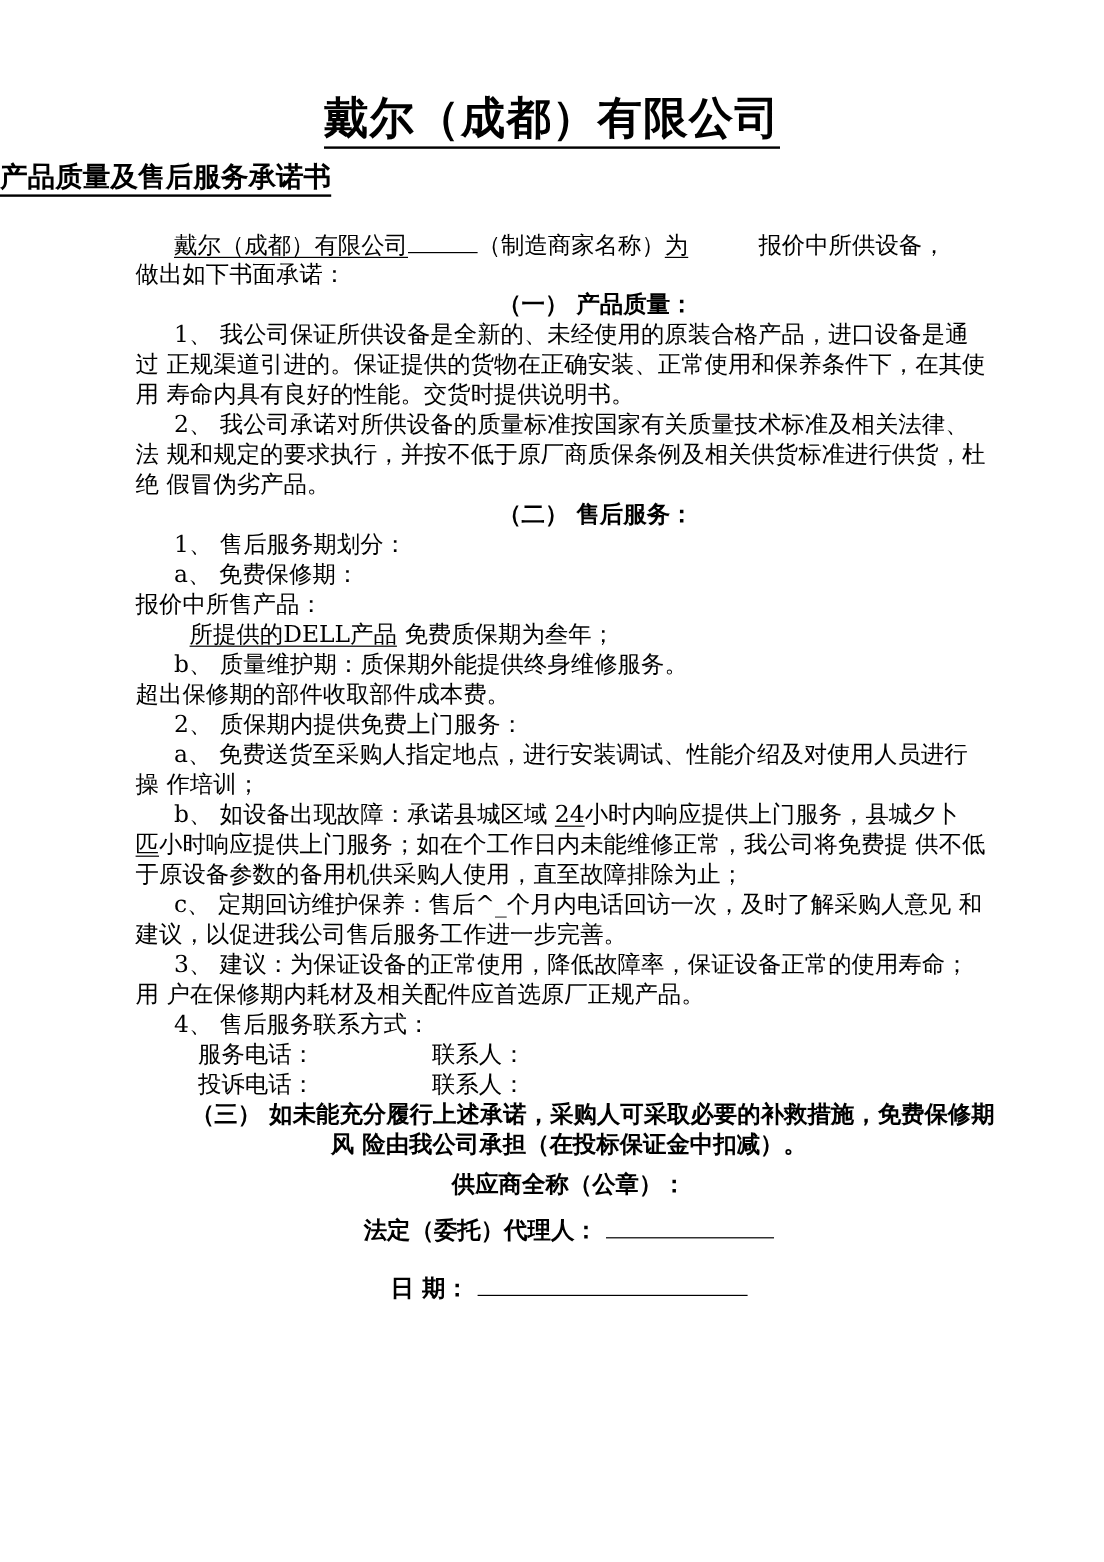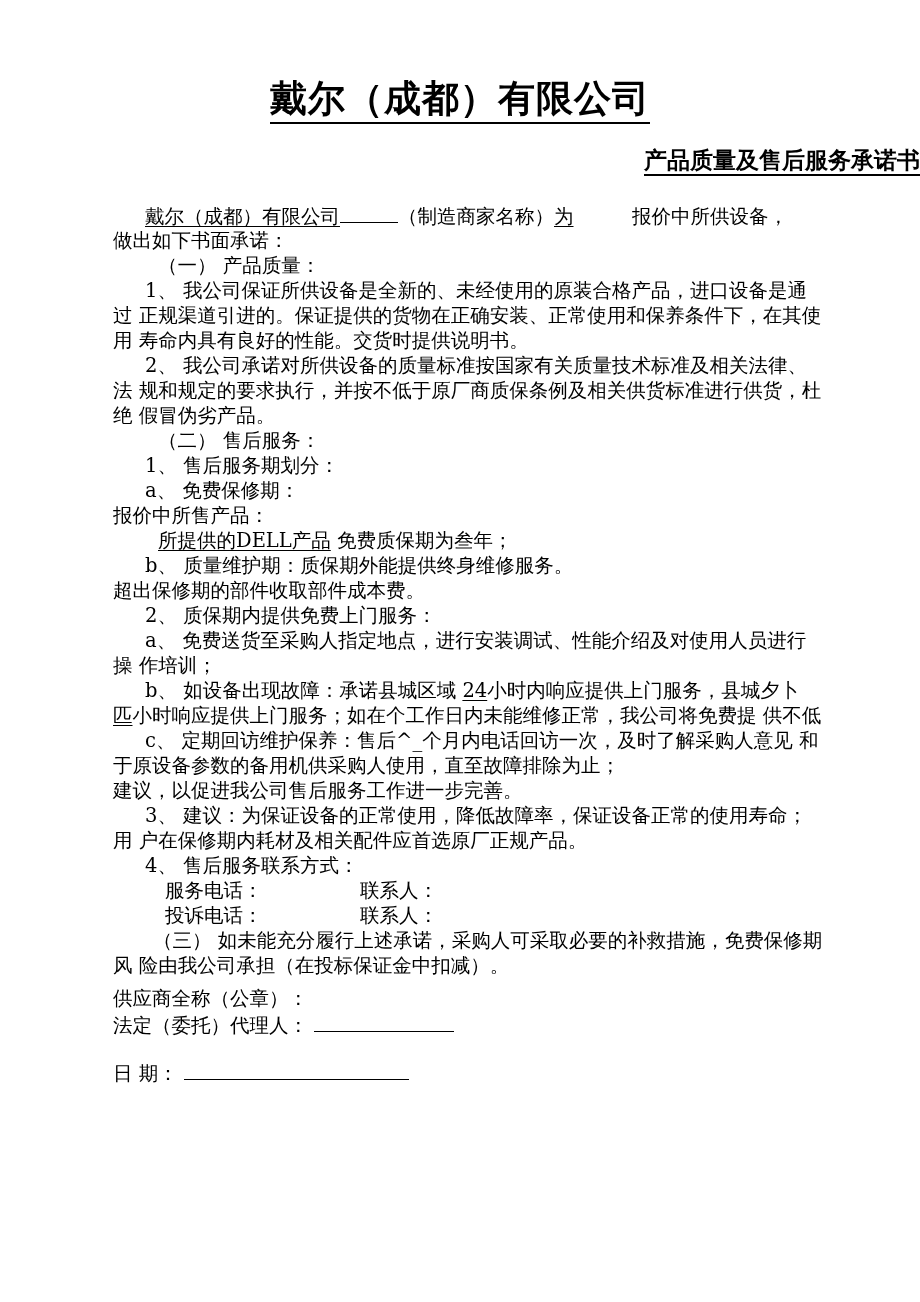--- a/index.html
+++ b/index.html
@@ -24,42 +24,42 @@
     font-size: 37px;
     line-height: 46px;
     font-weight: bold;
     letter-spacing: 1px;
   }
   .doc-title .u-wrap {
     border-bottom: 2px solid #000;
     padding-bottom: 2px;
   }
   .doc-subtitle {
-    margin-top: 24px;
-    text-align: right;
+    margin-top: 12px;
+    text-align: left;
     font-size: 23px;
     line-height: 30px;
     font-weight: bold;
   }
   .doc-subtitle .u-wrap {
     border-bottom: 2px solid #000;
     padding-bottom: 1px;
   }
   .doc-body {
     margin: 28px 85px 0 113px;
     width: 722px;
     font-size: 19.5px;
   }
   .line {
     line-height: 25px;
     height: 25px;
     white-space: pre;
     font-weight: normal;
   }
-  .line.bold { font-weight: normal; }
+  .line.bold { font-weight: bold; text-align: center; }
   .line u { text-decoration: underline; text-underline-offset: 3px; }
   .blank-underline {
     display: inline-block;
     border-bottom: 1.5px solid #000;
     height: 19px;
     vertical-align: baseline;
   }
 </style>
 </head>
 <body>
@@ -86,27 +86,27 @@
       <div class="line" style="padding-left: 32px;"><span>a、 免费保修期：</span></div>
       <div class="line"><span>报价中所售产品：</span></div>
       <div class="line" style="padding-left: 45px;"><u>所提供的DELL产品</u><span> 免费质保期为叁年；</span></div>
       <div class="line" style="padding-left: 32px;"><span>b、 质量维护期：质保期外能提供终身维修服务。</span></div>
       <div class="line"><span>超出保修期的部件收取部件成本费。</span></div>
       <div class="line" style="padding-left: 32px;"><span>2、 质保期内提供免费上门服务：</span></div>
       <div class="line" style="padding-left: 32px;"><span>a、 免费送货至采购人指定地点，进行安装调试、性能介绍及对使用人员进行</span></div>
       <div class="line"><span>操 作培训；</span></div>
       <div class="line" style="padding-left: 32px;"><span>b、 如设备出现故障：承诺县城区域 </span><u>24</u><span>小时内响应提供上门服务，县城夕卜</span></div>
       <div class="line"><u>匹</u><span>小时响应提供上门服务；如在个工作日内未能维修正常，我公司将免费提 供不低</span></div>
+      <div class="line"><span>于原设备参数的备用机供采购人使用，直至故障排除为止；</span></div>
       <div class="line" style="padding-left: 32px;"><span>c、 定期回访维护保养：售后^_个月内电话回访一次，及时了解采购人意见 和</span></div>
-      <div class="line"><span>于原设备参数的备用机供采购人使用，直至故障排除为止；</span></div>
       <div class="line"><span>建议，以促进我公司售后服务工作进一步完善。</span></div>
       <div class="line" style="padding-left: 32px;"><span>3、 建议：为保证设备的正常使用，降低故障率，保证设备正常的使用寿命；</span></div>
       <div class="line"><span>用 户在保修期内耗材及相关配件应首选原厂正规产品。</span></div>
       <div class="line" style="padding-left: 32px;"><span>4、 售后服务联系方式：</span></div>
       <div class="line" style="padding-left: 52px;"><span>服务电话：　　　　　联系人：</span></div>
       <div class="line" style="padding-left: 52px;"><span>投诉电话：　　　　　联系人：</span></div>
       <div class="line bold" style="padding-left: 40px;"><span>（三） 如未能充分履行上述承诺，采购人可采取必要的补救措施，免费保修期</span></div>
       <div class="line bold"><span>风 险由我公司承担（在投标保证金中扣减）。</span></div>
       <div class="line bold" style="margin-top: 8px;"><span>供应商全称（公章）：</span></div>
-      <div class="line bold" style="margin-top: 1px;"><span>法定（委托）代理人： </span><span class="blank-underline" style="width: 140px;"></span></div>
+      <div class="line bold" style="margin-top: 13px;"><span>法定（委托）代理人： </span><span class="blank-underline" style="width: 140px;"></span></div>
       <div class="line bold" style="margin-top: 23px;"><span>日 期： </span><span class="blank-underline" style="width: 225px;"></span></div>
     </div>
 </div>
 
 </body></html>

